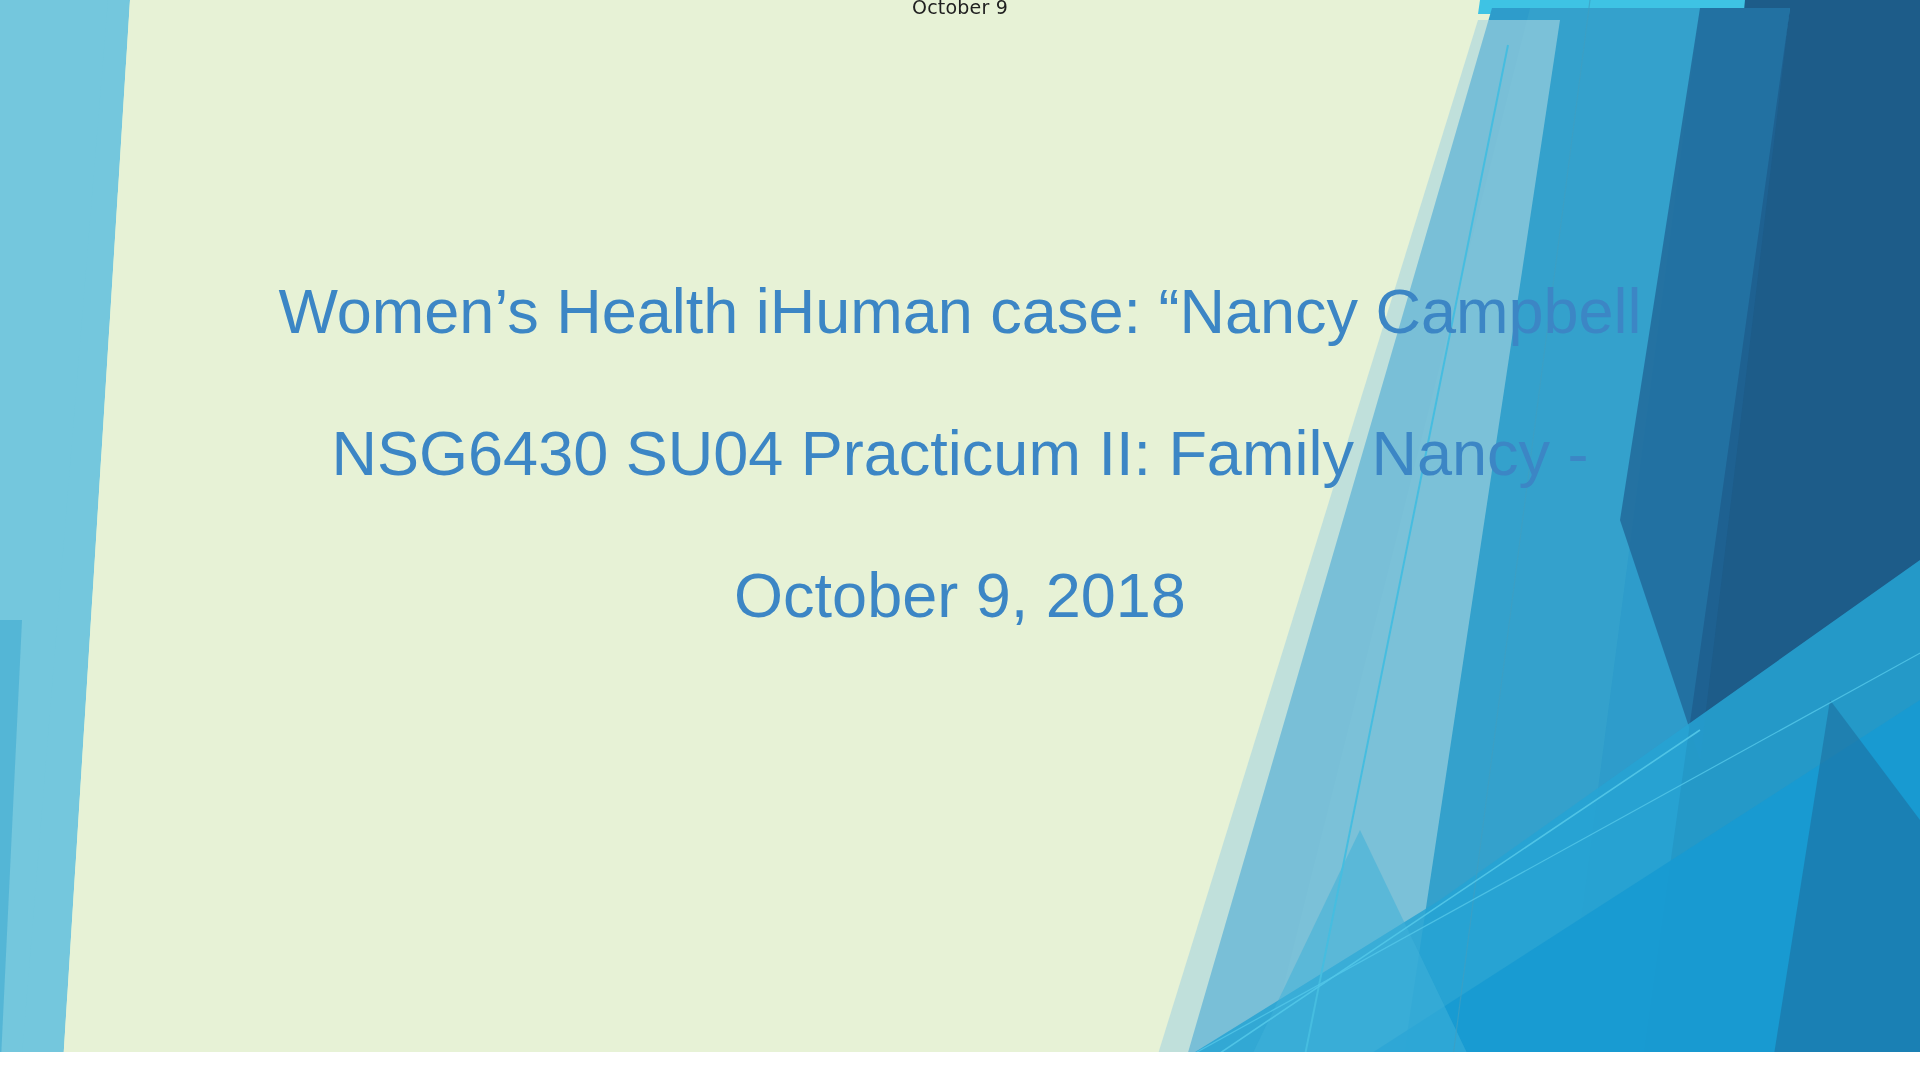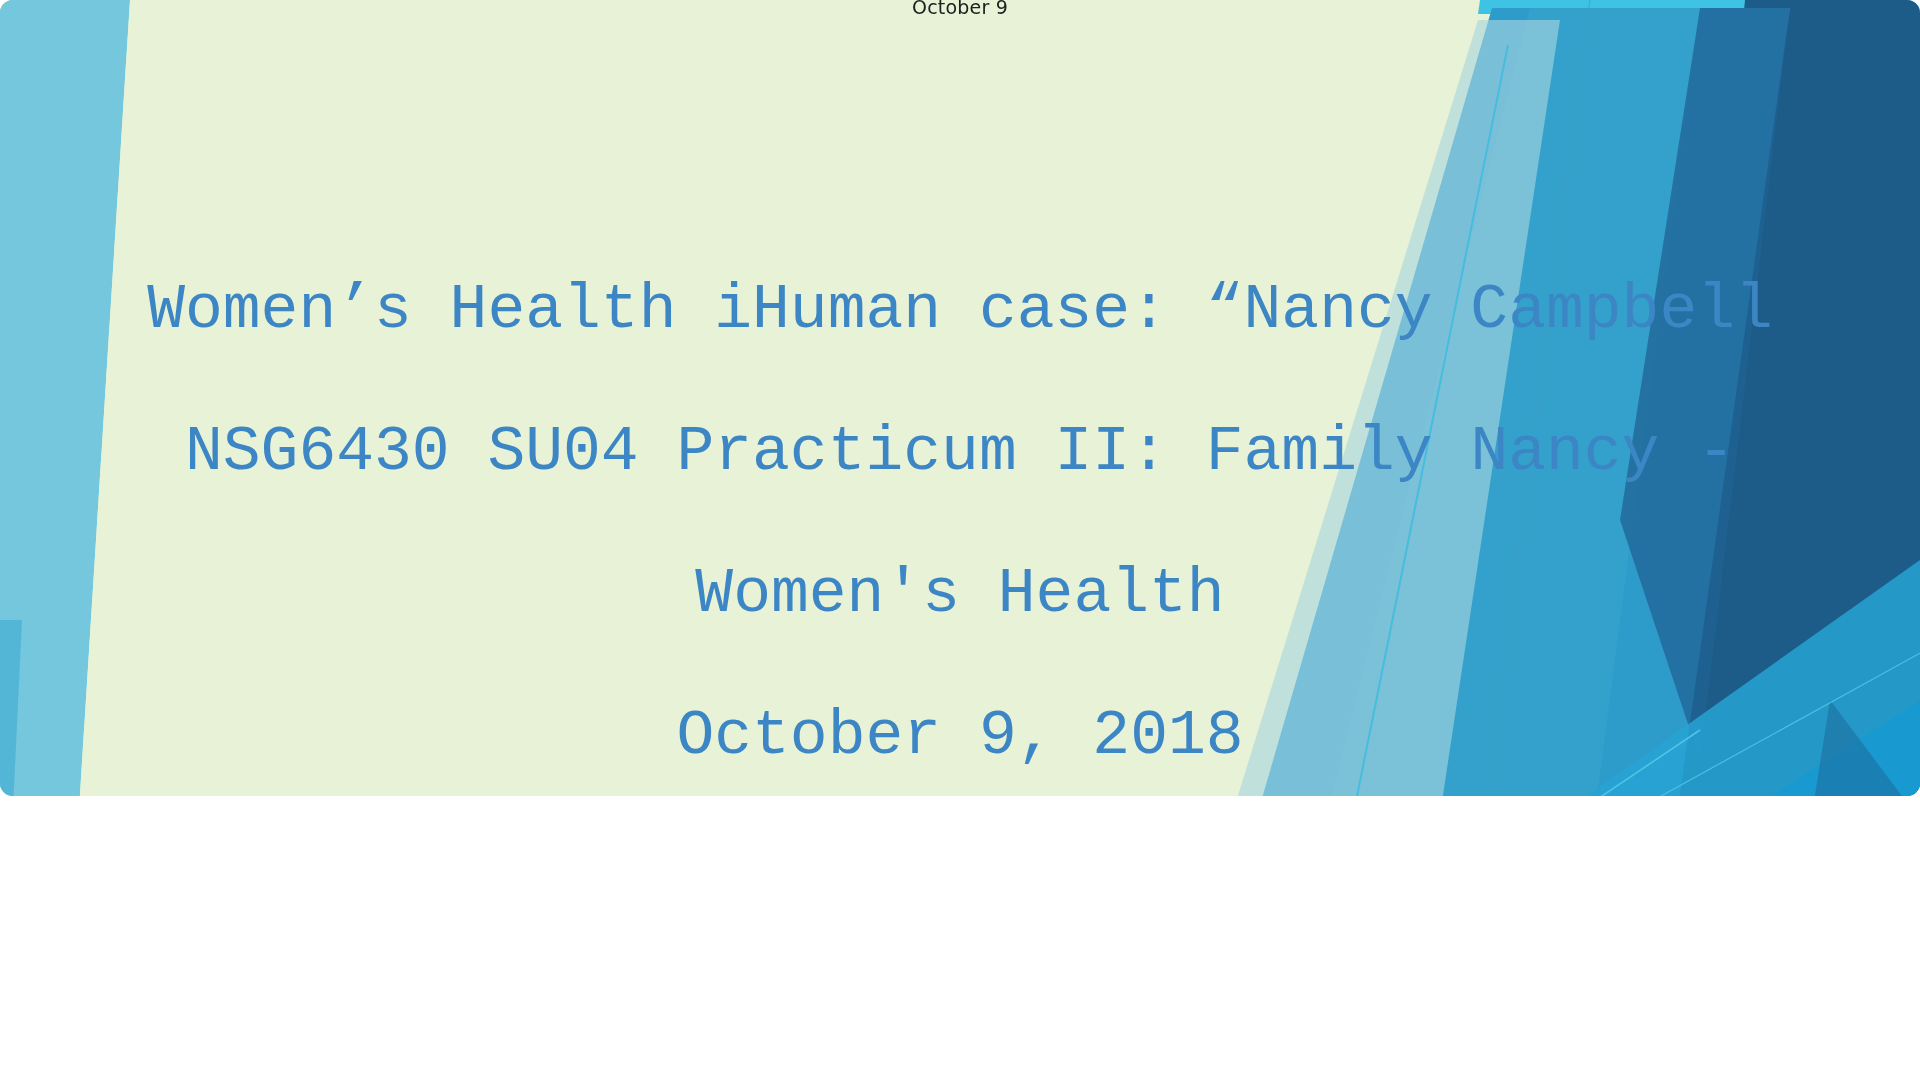--- a/index.html
+++ b/index.html
@@ -7,24 +7,23 @@
     margin: 0;
     padding: 0;
     background: #ffffff;
   }
   body {
     font-family: "Liberation Serif", serif;
   }
   #slide {
     position: relative;
     width: 1920px;
-    height: 796px;
+    height: 1052px;
     overflow: hidden;
     background: #e7f2d6;
-    border-radius: 13px;
   }
   #bg-art {
     position: absolute;
     top: 0;
     left: 0;
     width: 1920px;
     height: 1080px;
     display: block;
   }
   #content {
@@ -46,21 +45,21 @@
     letter-spacing: 0.2px;
     line-height: 22px;
   }
   .title-block {
     position: absolute;
     left: 50px;
     top: 240px;
     width: 1820px;
     text-align: center;
     color: #3c86c5;
-    font-family: Liberation Mono, monospace;
+    font-family: Liberation Sans, sans-serif;
     font-size: 63px;
     line-height: 142px;
     font-weight: normal;
     white-space: nowrap;
   }
   .title-line {
     display: block;
     white-space: nowrap;
   }
   .title-line.l1 { text-align: center; }
@@ -117,18 +116,17 @@
     </g>
   </svg>
 
   <div id="content">
 
     <div class="header-date">October 9</div>
 
     <div class="title-block">
       <span class="title-line l1">Women’s Health iHuman case: “Nancy Campbell</span>
       <span class="title-line l3">NSG6430  SU04  Practicum II: Family Nancy -</span>
-      <span class="title-line l4">Women's Health</span>
       <span class="title-line l5">October 9, 2018</span>
     </div>
 
   </div>
 </div>
 
 </body></html>

